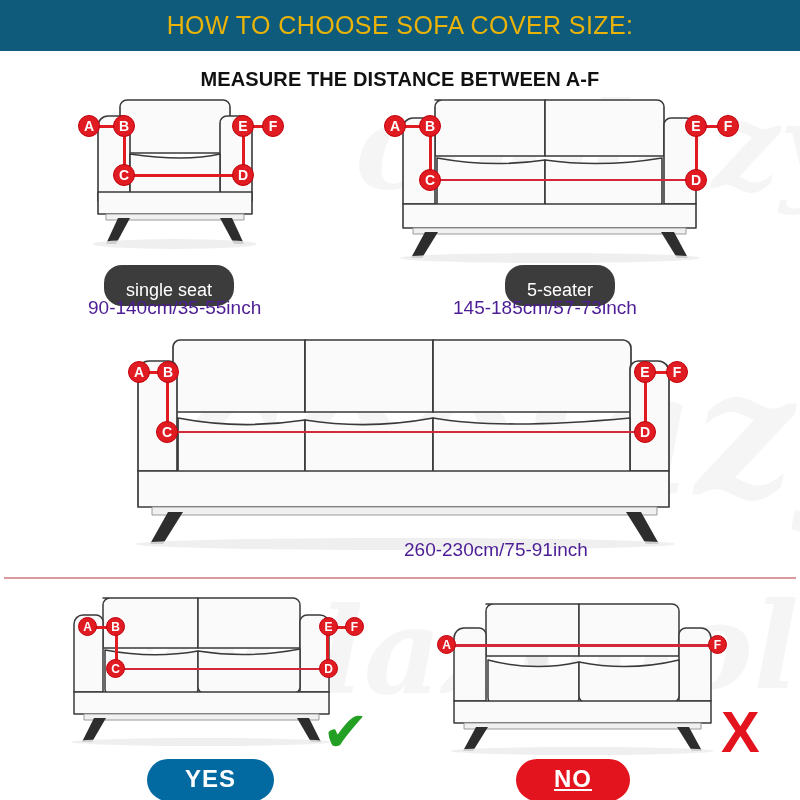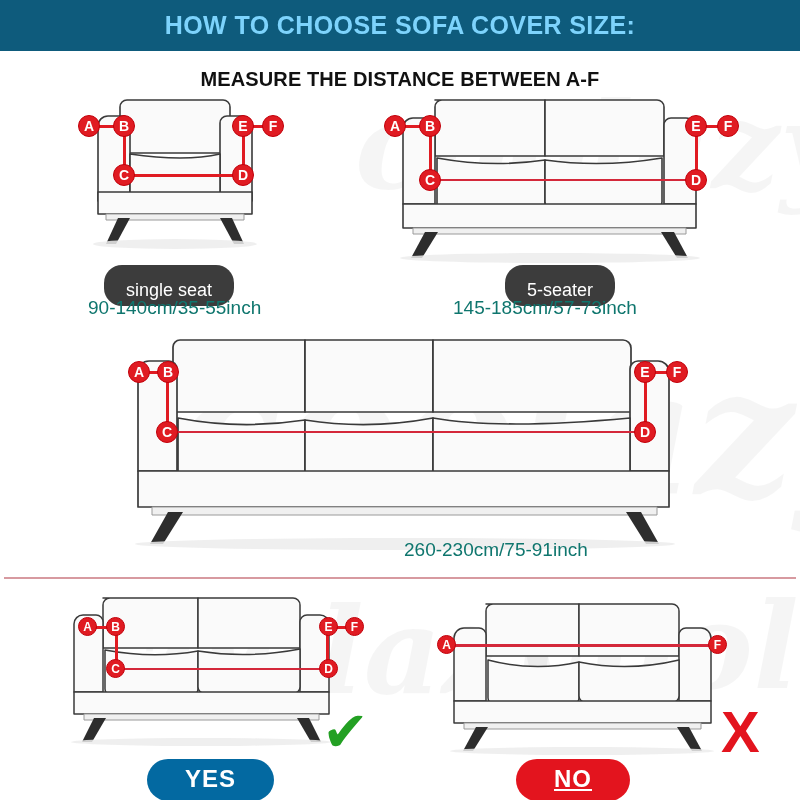--- a/index.html
+++ b/index.html
@@ -13,21 +13,21 @@
   }
   #page{position:relative;width:800px;height:800px;background:#fff;}
 
   
   .banner{
     position:absolute;left:0;top:0;width:800px;height:51px;
     background:#0e5b7c;
     display:flex;align-items:center;justify-content:center;
   }
   .banner-title{
-    color:#7dd3fc;font-size:25px;letter-spacing:.4px;font-weight:700;
+    color:#eab308;font-size:25px;letter-spacing:.4px;font-weight:400;
     white-space:nowrap;
   }
 
   .subtitle{
     position:absolute;left:0;top:68px;width:800px;text-align:center;
     font-size:20px;font-weight:bold;color:#111;letter-spacing:.1px;
   }
 
   
   .watermark{
@@ -73,21 +73,21 @@
   .mline.thin{background:#d4283a;height:2px;}
 
   
   .pill{
     position:absolute;display:inline-flex;align-items:center;justify-content:center;
     background:#3c3c3c;color:#fff;border-radius:18px;
     font-size:18px;padding:15px 22px 5px;white-space:nowrap;
     box-sizing:border-box;
   }
   .dim{
-    position:absolute;color:#0f766e;font-size:19px;white-space:nowrap;
+    position:absolute;color:#4c1d95;font-size:19px;white-space:nowrap;
   }
 
   .statuspill{
     position:absolute;display:inline-flex;align-items:center;justify-content:center;
     border-radius:22px;color:#fff;font-size:24px;font-weight:bold;
     padding:6px 38px 8px;white-space:nowrap;letter-spacing:1px;
     box-sizing:border-box;
   }
   .statuspill.yes{background:#0369a1;}
   .statuspill.no{background:#e3141e;}

